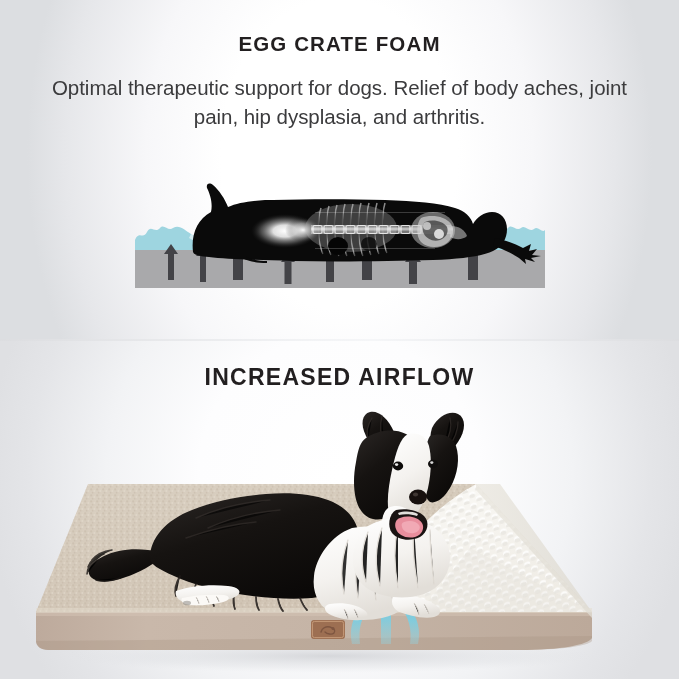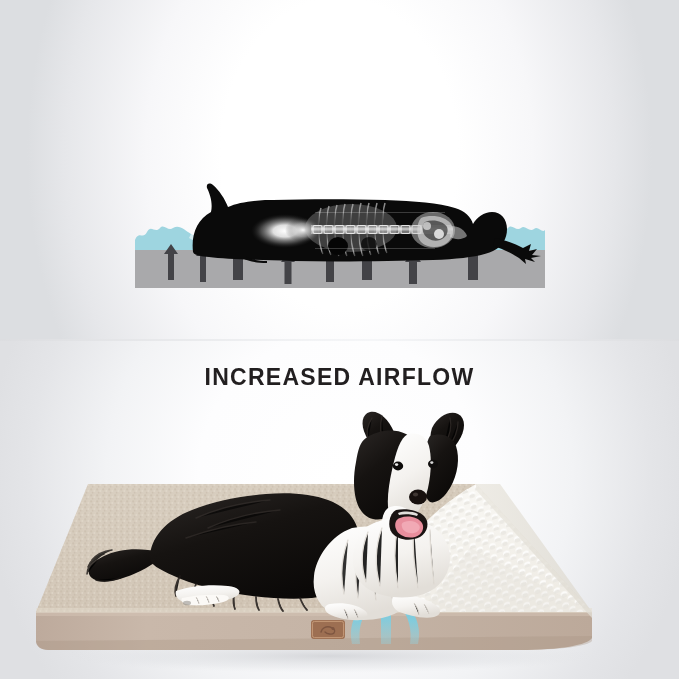--- a/index.html
+++ b/index.html
@@ -49,21 +49,23 @@
   }
 
   #photo { position:absolute; left:0; top:398px; width:679px; height:281px; }
   #photo svg { display:block; width:100%; height:100%; }
 </style>
 </head>
 <body>
 
 <div id="panel-top">
 
-
+  <div class="headline" id="title-egg">EGG CRATE FOAM</div>
+
+  <div id="subtitle">Optimal therapeutic support for dogs. Relief of body aches, joint pain, hip dysplasia, and arthritis.</div>
 
   <div id="diagram">
     <svg viewBox="0 0 414 136" xmlns="http://www.w3.org/2000/svg">
       <defs>
 
         <radialGradient id="lungGlow" cx="50%" cy="50%" r="50%">
           <stop offset="0%" stop-color="#ffffff" stop-opacity="1"></stop>
           <stop offset="35%" stop-color="#f2f2f2" stop-opacity=".92"></stop>
           <stop offset="70%" stop-color="#9a9a9a" stop-opacity=".45"></stop>
           <stop offset="100%" stop-color="#2a2a2a" stop-opacity="0"></stop>

